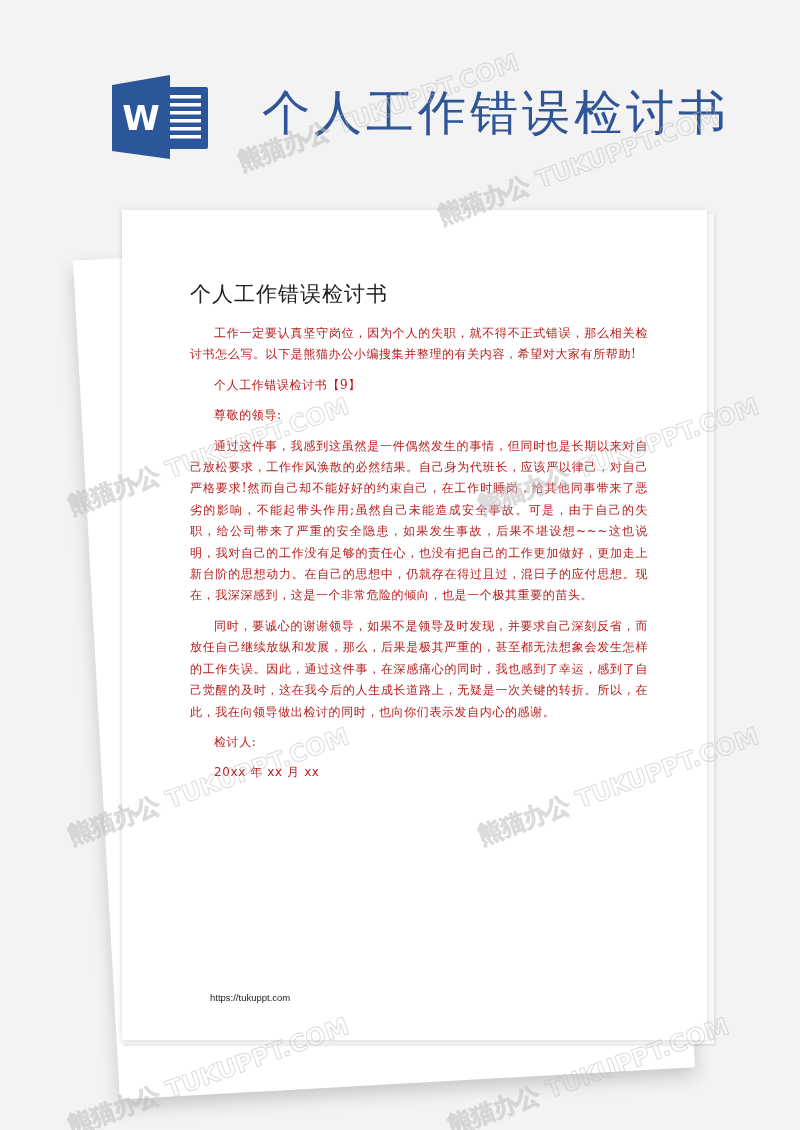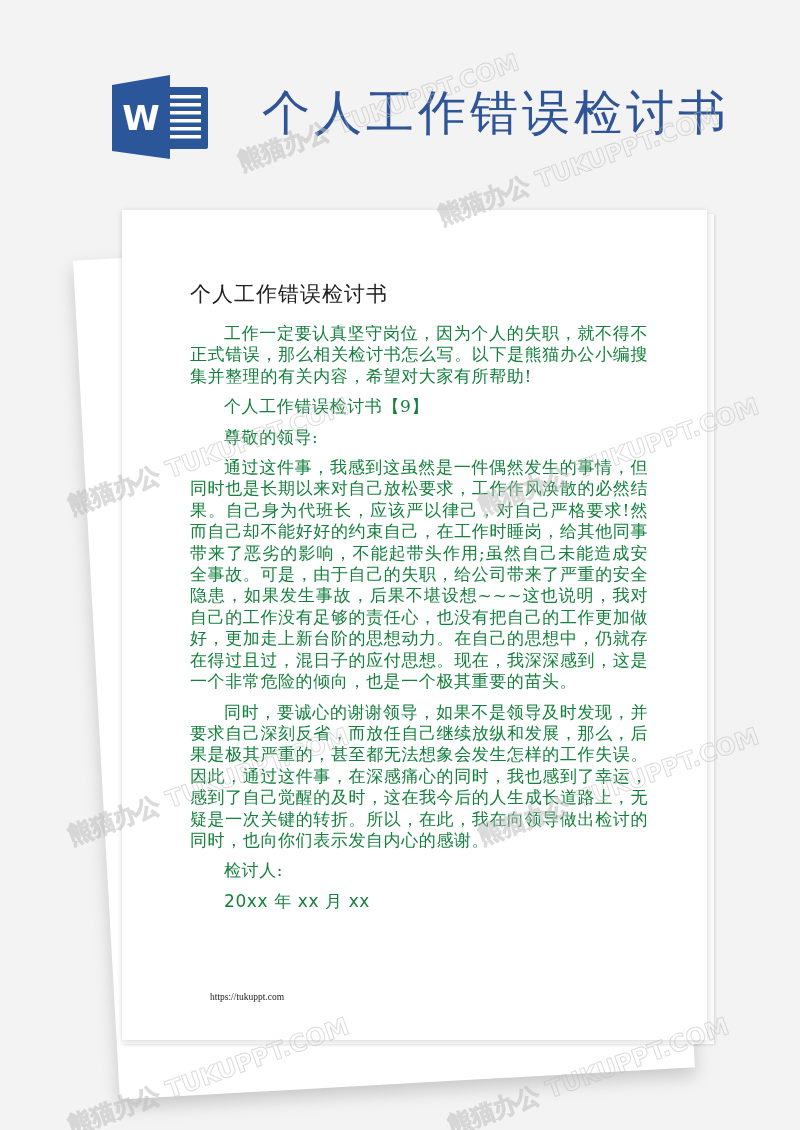--- a/index.html
+++ b/index.html
@@ -78,37 +78,37 @@
       color: #222;
       letter-spacing: 1px;
       margin: 0;
       font-weight: normal;
       white-space: nowrap;
     }
     .doc-body {
       position: absolute;
       left: 190px; top: 323px;
       width: 458px;
-      font-size: 17px;
-      color: #15803d;
+      font-size: 12px;
+      color: #b91c1c;
       line-height: 21.4px;
       letter-spacing: 0.6px;
       text-align: justify;
     }
     .doc-body p {
       margin: 0 0 9px 0;
       text-indent: 2em;
     }
     .doc-body p.sans {
       font-family: "DejaVu Sans", "Liberation Sans", sans-serif;
     }
     .footer-url {
       position: absolute;
       left: 190px; top: 992px;
-      font-family: Liberation Serif, serif;
+      font-family: Liberation Sans, sans-serif;
       font-size: 9.5px;
       color: #222;
       padding-left: 20px;
     }
   </style>
 </head>
 <body>
 
 <div class="banner">
   <svg class="word-icon" viewBox="0 0 102 88" xmlns="http://www.w3.org/2000/svg">

